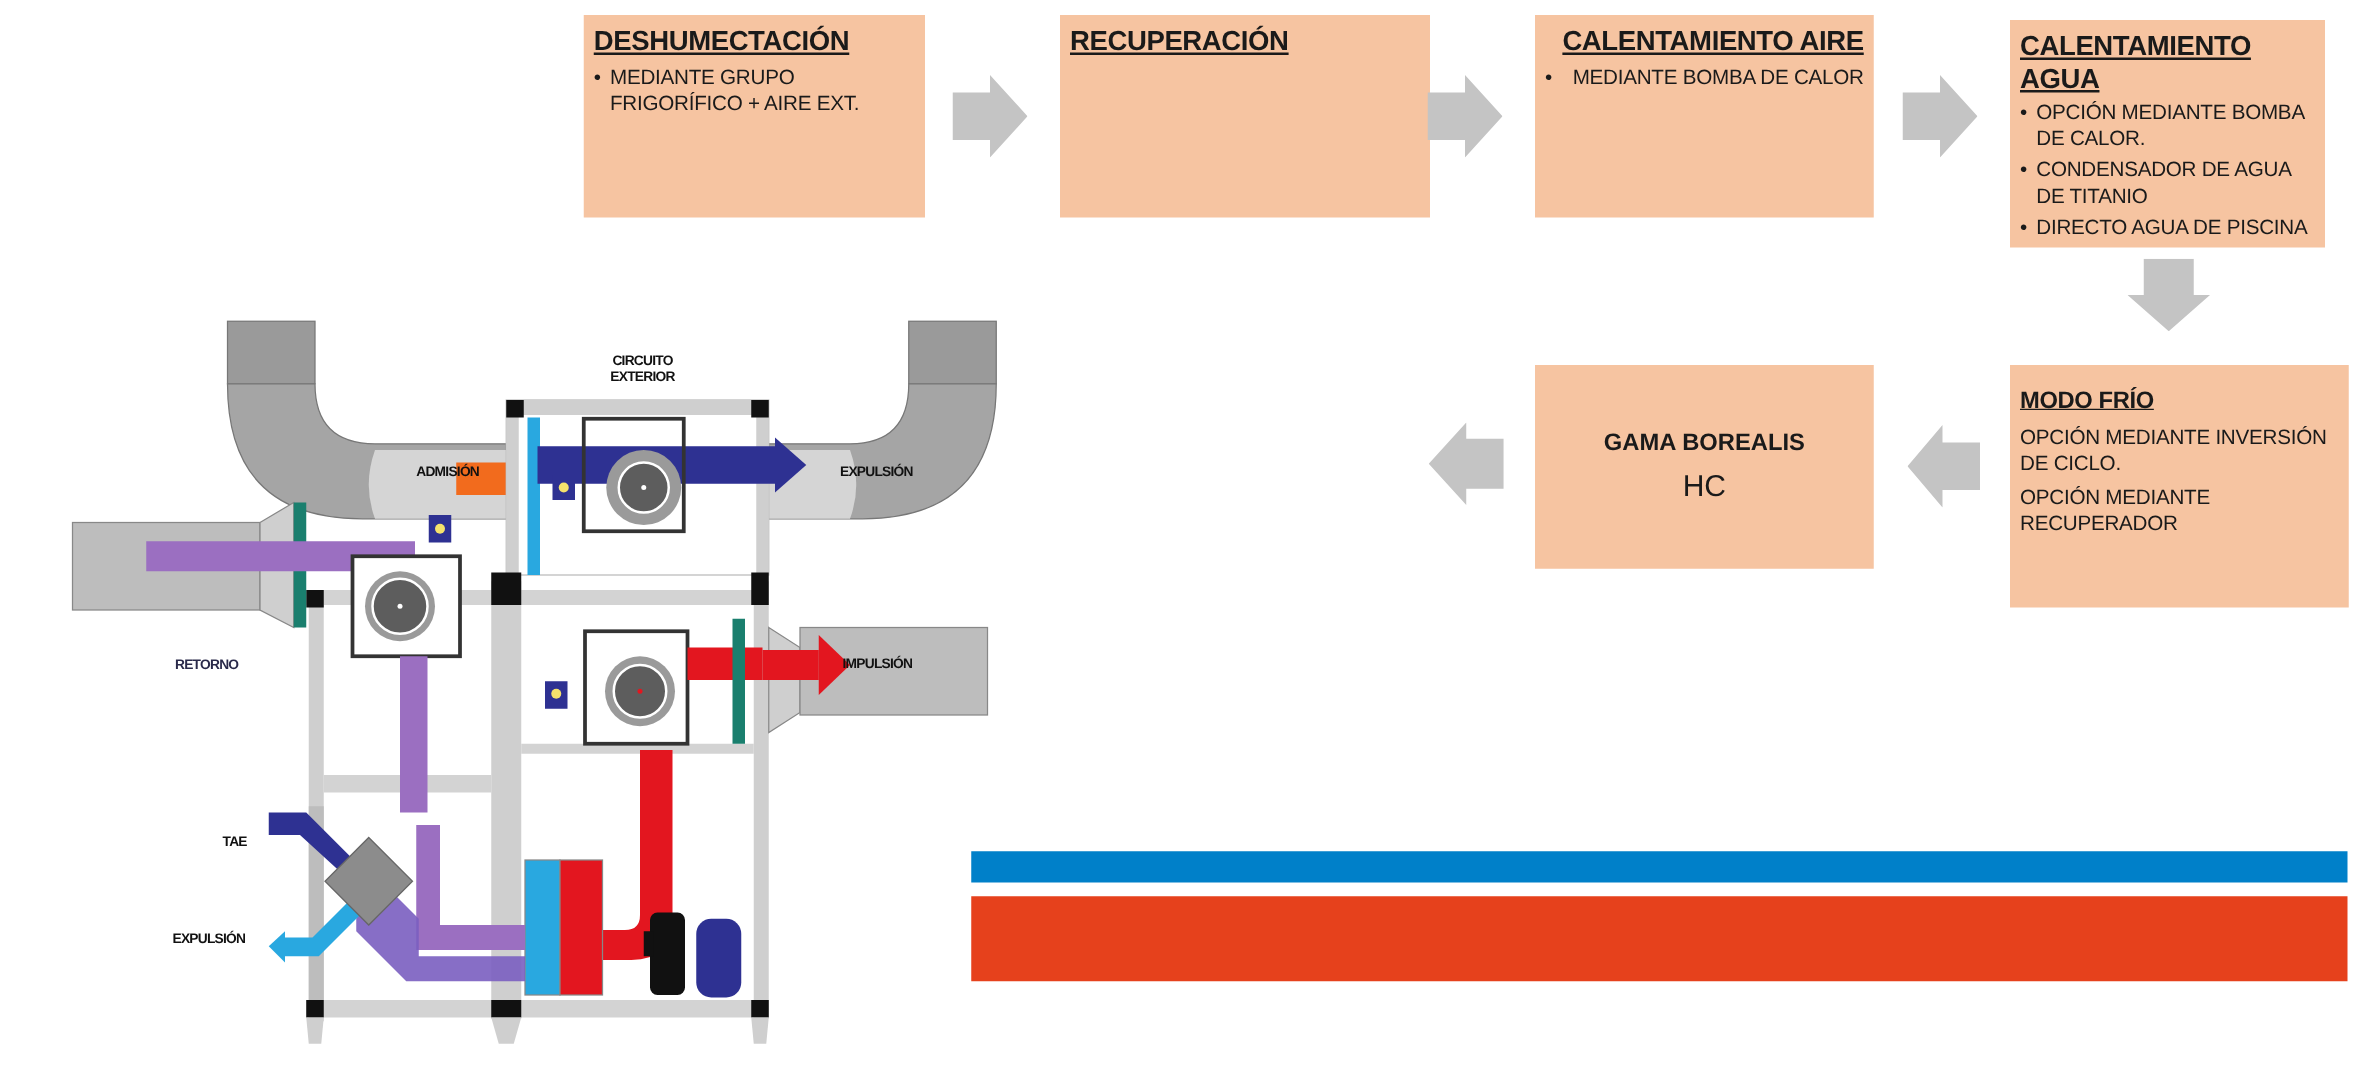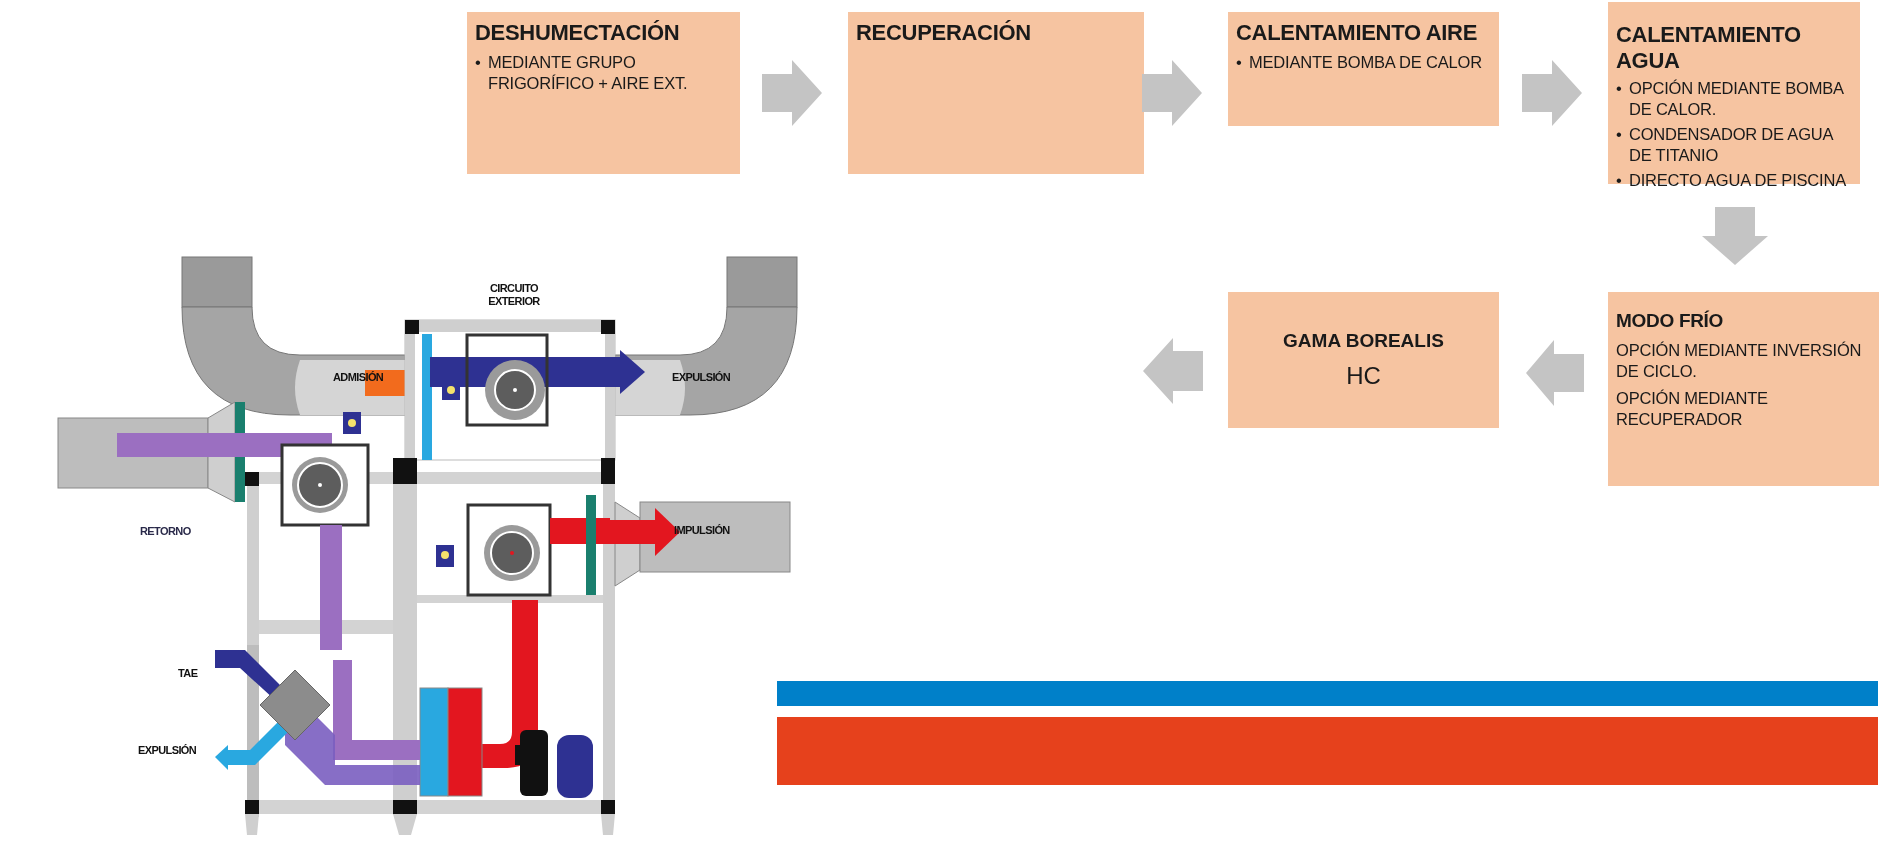--- a/index.html
+++ b/index.html
@@ -1,19 +1,19 @@
 <!DOCTYPE html>
 <html><head>
 <meta charset="utf-8">
 <style>
   html, body { margin:0; padding:0; background:#ffffff; }
   body { width:1882px; height:858px; position:relative; overflow:hidden;
          font-family: "Liberation Sans", "DejaVu Sans", sans-serif; color:#1a1a1a; }
   .box { position:absolute; background:#f6c4a1; box-sizing:border-box; padding:8px 8px; }
-  .box h2 { margin:0 0 6px 0; font-size:22px; font-weight:bold; letter-spacing:-0.3px; color:#1a1a1a; }
+  .box h2 { margin:0 0 6px 0; font-size:22px; font-weight:bold; letter-spacing:-0.3px; color:#1a1a1a;text-decoration:underline; }
   .box ul { margin:0; padding:0; list-style:none; }
   .box li { font-size:16.5px; line-height:21px; position:relative; padding-left:13px; margin-bottom:4px; letter-spacing:-0.2px; }
   .box li::before { content:"•"; position:absolute; left:0; top:0; }
   .box p { margin:0 0 6px 0; font-size:16.5px; line-height:21px; letter-spacing:-0.2px; }
   .box.center { display:flex; flex-direction:column; align-items:center; justify-content:center; text-align:center; }
   .box.center .sub { font-size:19px; font-weight:bold; margin-bottom:10px; }
   .box.center .big { font-size:24px; font-weight:normal; }
   .arrow { position:absolute; }
   .bar { position:absolute; }
   #diagram { position:absolute; left:0; top:240px; }
@@ -26,37 +26,37 @@
   <h2>DESHUMECTACIÓN</h2>
   <ul>
     <li>MEDIANTE GRUPO FRIGORÍFICO + AIRE EXT.</li>
   </ul>
 </div>
 
 <div class="box" style="left:848px; top:12px; width:296px; height:162px;">
   <h2>RECUPERACIÓN</h2>
 </div>
 
-<div class="box" style="left:1228px; top:12px; width:271px; height:114px;">
+<div class="box" style="left:1228px; top:12px; width:271px; height:162px;text-align:right;">
   <h2>CALENTAMIENTO AIRE</h2>
   <ul>
     <li>MEDIANTE BOMBA DE CALOR</li>
   </ul>
 </div>
 
-<div class="box" style="left:1608px; top:2px; width:252px; height:182px; padding-top:20px;">
+<div class="box" style="left:1608px; top:16px; width:252px; height:182px; padding-top:8px;">
   <h2 style="margin-bottom:4px;">CALENTAMIENTO AGUA</h2>
   <ul>
     <li>OPCIÓN MEDIANTE BOMBA DE CALOR.</li>
     <li> CONDENSADOR DE AGUA DE TITANIO</li>
     <li>DIRECTO AGUA DE PISCINA</li>
   </ul>
 </div>
 
-<div class="box center" style="left:1228px; top:292px; width:271px; height:136px;">
+<div class="box center" style="left:1228px; top:292px; width:271px; height:163px;">
   <div class="sub">GAMA BOREALIS</div>
   <div class="big">HC</div>
 </div>
 
 <div class="box" style="left:1608px; top:292px; width:271px; height:194px; padding-top:18px;">
   <h2 style="font-size:19px; margin-bottom:8px;">MODO FRÍO</h2>
   <p>OPCIÓN MEDIANTE INVERSIÓN DE CICLO.</p>
   <p>OPCIÓN MEDIANTE RECUPERADOR</p>
 </div>
 

